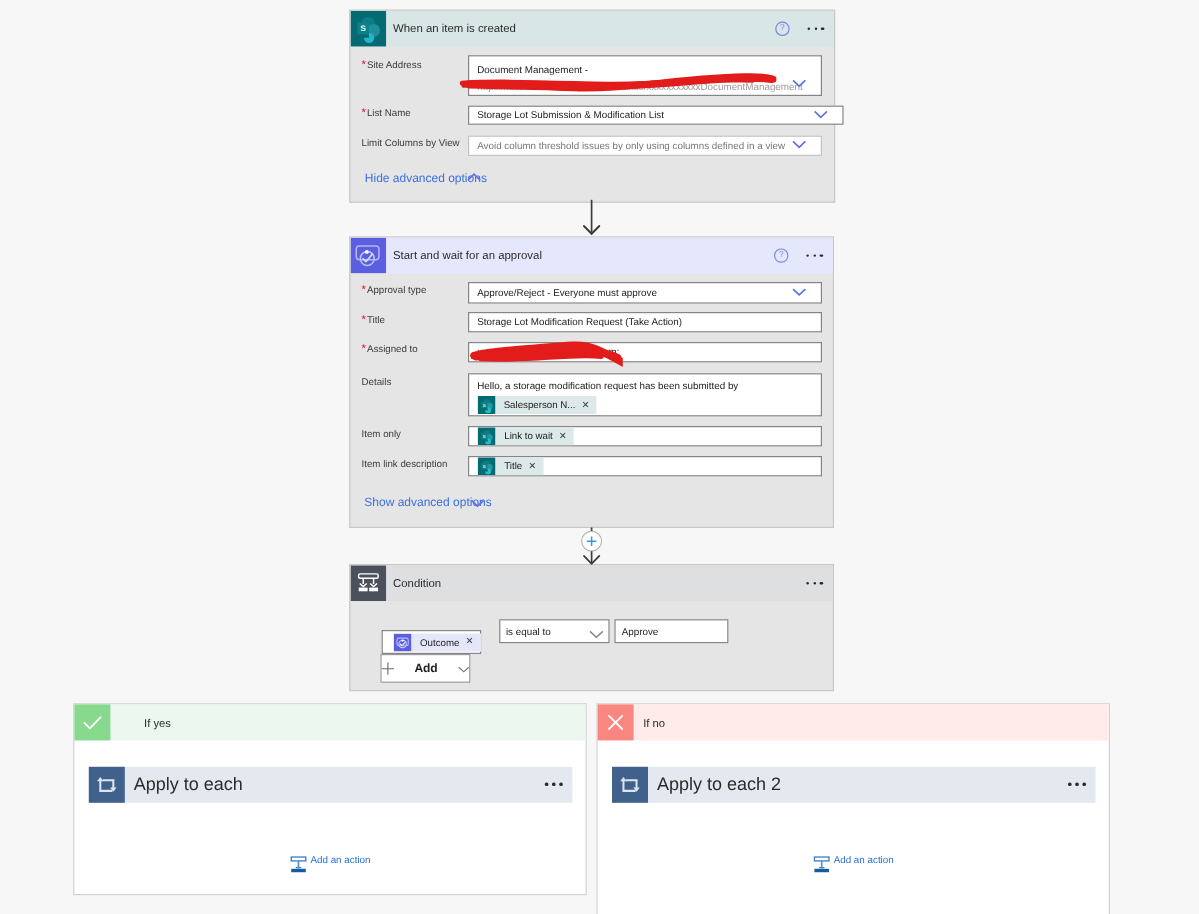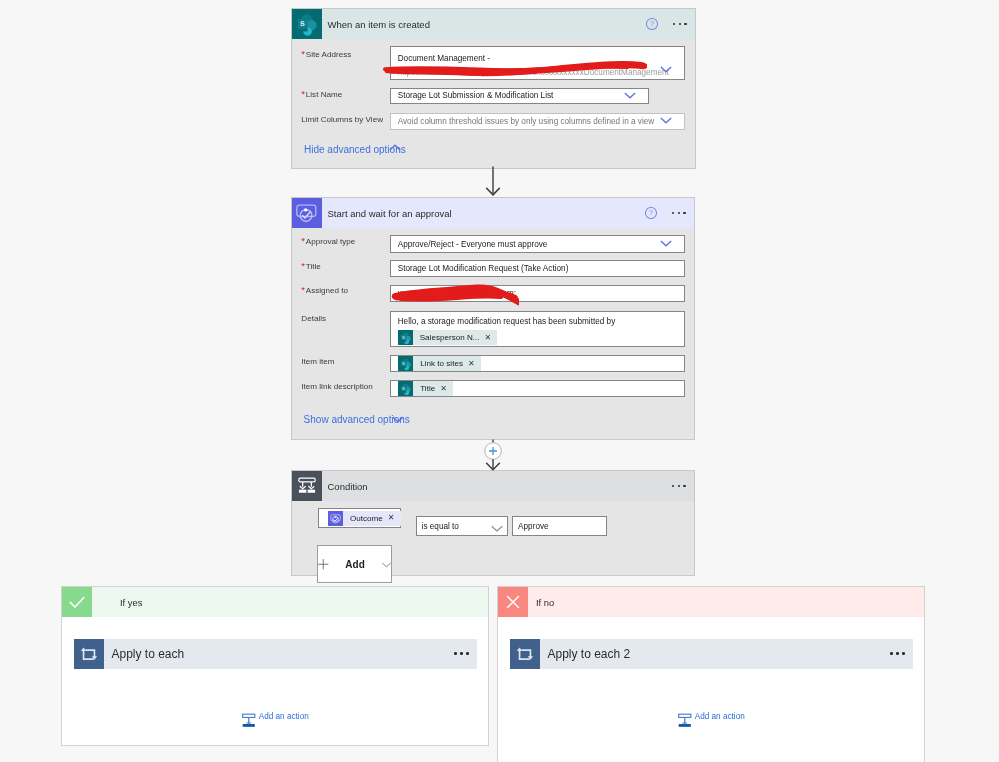--- a/index.html
+++ b/index.html
@@ -38,21 +38,21 @@
 #branch-no{left:497px;top:586px;width:428px;height:200px;}
 .brhdr{display:flex;align-items:center;height:30px;}
 .brico{width:30px;height:30px;flex:0 0 30px;line-height:0;}
 .brttl{font-size:9.4px;color:#2b2b2b;padding-left:8px;}
 #branch-yes .brhdr{background:#ecf7ef;gap:20px;}
 #branch-yes .brico{background:#87d98e;}
 #branch-no .brhdr{background:#feebea;}
 #branch-no .brico{background:#fa8680;}
 .actrow{position:absolute;left:11.5px;top:51.5px;right:11.5px;height:30px;display:flex;align-items:center;background:#e4e9f0;}
 .actico{width:30px;height:30px;flex:0 0 30px;background:#41618d;line-height:0;}
-.actttl{flex:1;font-size:12px;color:#2b2b2b;padding-left:8px;}
+.actttl{flex:1;font-size:15px;color:#2b2b2b;padding-left:8px;}
 .addact{position:absolute;left:0;right:0;top:125px;display:flex;align-items:flex-start;justify-content:center;gap:2px;}
 .aaico{width:15.5px;height:15.5px;display:block;line-height:0;}
 .aatxt{font-size:8.2px;color:#2a6fd6;}
 .conn{position:absolute;}
 .redact{position:absolute;pointer-events:none;}
 .redacted-line{color:#9b9b9b;}
 .addbtn{position:absolute;border:1px solid #9c9c9c;box-sizing:border-box;background:#fff;display:flex;align-items:center;
   justify-content:center;gap:6px;}
 .addtxt{font-size:10px;color:#1f1f1f;font-weight:bold;}
 #card-condition .cardhdr{background:#dedfe1;}
@@ -133,21 +133,21 @@
   <div class="cbody">
     <div class="lbl" style="left:9.3px;top:41px;"><span class="req">*</span><span>Site Address</span></div>
     <div class="inp" id="inp-site" style="left:97.7px;top:37.1px;width:295px;height:33.6px;align-items:flex-start;padding-top:5px;flex-direction:column;line-height:14px;">
       <div>Document Management -</div>
       <div class="redacted-line">https://xxxxxxxxx.sharepoint.com/sites/xxxxxxxxxxxDocumentManagement</div>
       <svg class="chev" style="right:11px;top:14.5px;" viewBox="0 0 12 12">
           <path d="M1.6 4.2L6 8.4l4.4-4.2" fill="none" stroke="#6171e5" stroke-width="1.2"></path>
         </svg>
     </div>
     <div class="lbl" style="left:9.3px;top:80.9px;"><span class="req">*</span><span>List Name</span></div>
-    <div class="inp" style="left:97.7px;top:78.6px;width:259px;height:16.5px;">
+    <div class="inp" style="left:97.7px;top:78.6px;width:313px;height:16.5px;">
       <span>Storage Lot Submission &amp; Modification List</span>
       <svg class="chev" style="right:11px;top:-0.6px;" viewBox="0 0 12 12">
           <path d="M1.6 4.2L6 8.4l4.4-4.2" fill="none" stroke="#6171e5" stroke-width="1.2"></path>
         </svg>
     </div>
     <div class="lbl" style="left:9.3px;top:105.8px;"><span>Limit Columns by View</span></div>
     <div class="inp soft" style="left:97.7px;top:103.6px;width:295px;height:17.2px;">
       <span class="ph">Avoid column threshold issues by only using columns defined in a view</span>
       <svg class="chev" style="right:11px;top:-0.6px;" viewBox="0 0 12 12">
           <path d="M1.6 4.2L6 8.4l4.4-4.2" fill="none" stroke="#6171e5" stroke-width="1.2"></path>
@@ -197,27 +197,27 @@
       <div style="line-height:11px;">Hello, a storage modification request has been submitted by</div>
       <div class="token" style="margin-top:3.5px;">
         <span class="tokico"><svg viewBox="0 0 32 32" width="15" height="15">
               <use href="#sp-token"></use>
             </svg></span>
         <span class="toktxt">Salesperson N...</span>
         <span class="tokx">✕</span>
       </div>
     </div>
 
-    <div class="lbl" style="left:9.3px;top:158.5px;"><span>Item item</span></div>
+    <div class="lbl" style="left:9.3px;top:158.5px;"><span>Item only</span></div>
     <div class="inp" style="left:97.7px;top:156.9px;width:295px;height:17.5px;padding-left:7.5px;">
       <div class="token">
         <span class="tokico"><svg viewBox="0 0 32 32" width="15" height="15">
               <use href="#sp-token"></use>
             </svg></span>
-        <span class="toktxt">Link to sites</span>
+        <span class="toktxt">Link to wait</span>
         <span class="tokx">✕</span>
       </div>
     </div>
 
     <div class="lbl" style="left:9.3px;top:183.6px;"><span>Item link description</span></div>
     <div class="inp" style="left:97.7px;top:181.9px;width:295px;height:17.5px;padding-left:7.5px;">
       <div class="token">
         <span class="tokico"><svg viewBox="0 0 32 32" width="15" height="15">
               <use href="#sp-token"></use>
             </svg></span>
@@ -239,39 +239,39 @@
           <use href="#cond-logo"></use>
         </svg></div>
     <div class="ttl">Condition</div>
     <div class="dots">
         <i></i>
         <i></i>
         <i></i>
       </div>
   </div>
   <div class="cbody">
-    <div class="inp" style="left:25.8px;top:37px;width:83px;height:20px;padding-left:0;">
+    <div class="inp" style="left:25.8px;top:54px;width:83px;height:20px;padding-left:0;">
       <div class="token ptoken" style="margin-left:9.2px;">
         <span class="tokico"><svg viewBox="0 0 32 32" width="15" height="15">
               <use href="#approvals-token"></use>
             </svg></span>
         <span class="toktxt">Outcome</span>
         <span class="tokx">✕</span>
       </div>
     </div>
     <div class="inp" style="left:123.6px;top:45.4px;width:92.8px;height:20px;padding-left:5px;">
       <span>is equal to</span>
       <svg class="chev" style="right:3px;top:3.6px;" viewBox="0 0 12 12">
           <path d="M1.4 4.4L6 8.6l4.6-4.2" fill="none" stroke="#868686" stroke-width="1.0"></path>
         </svg>
     </div>
     <div class="inp" style="left:220.1px;top:45.4px;width:95.2px;height:20px;padding-left:5px;">
       <span>Approve</span>
     </div>
-    <div class="addbtn" style="left:24.7px;top:74px;width:75.2px;height:38px;gap:16px;">
+    <div class="addbtn" style="left:24.7px;top:74px;width:75.2px;height:24px;gap:16px;">
       <svg viewBox="0 0 14 14" width="12.5" height="12.5" style="flex:0 0 12.5px;">
           <path d="M7 1.3v11.4M1.3 7h11.4" stroke="#6b6b6b" stroke-width="1.05"></path>
         </svg>
       <span class="addtxt">Add</span>
       <svg viewBox="0 0 12 12" width="11" height="11" style="flex:0 0 11px;">
           <path d="M1.4 4.4L6 8.6l4.6-4.2" fill="none" stroke="#777" stroke-width="1.0"></path>
         </svg>
     </div>
   </div>
 </div>

